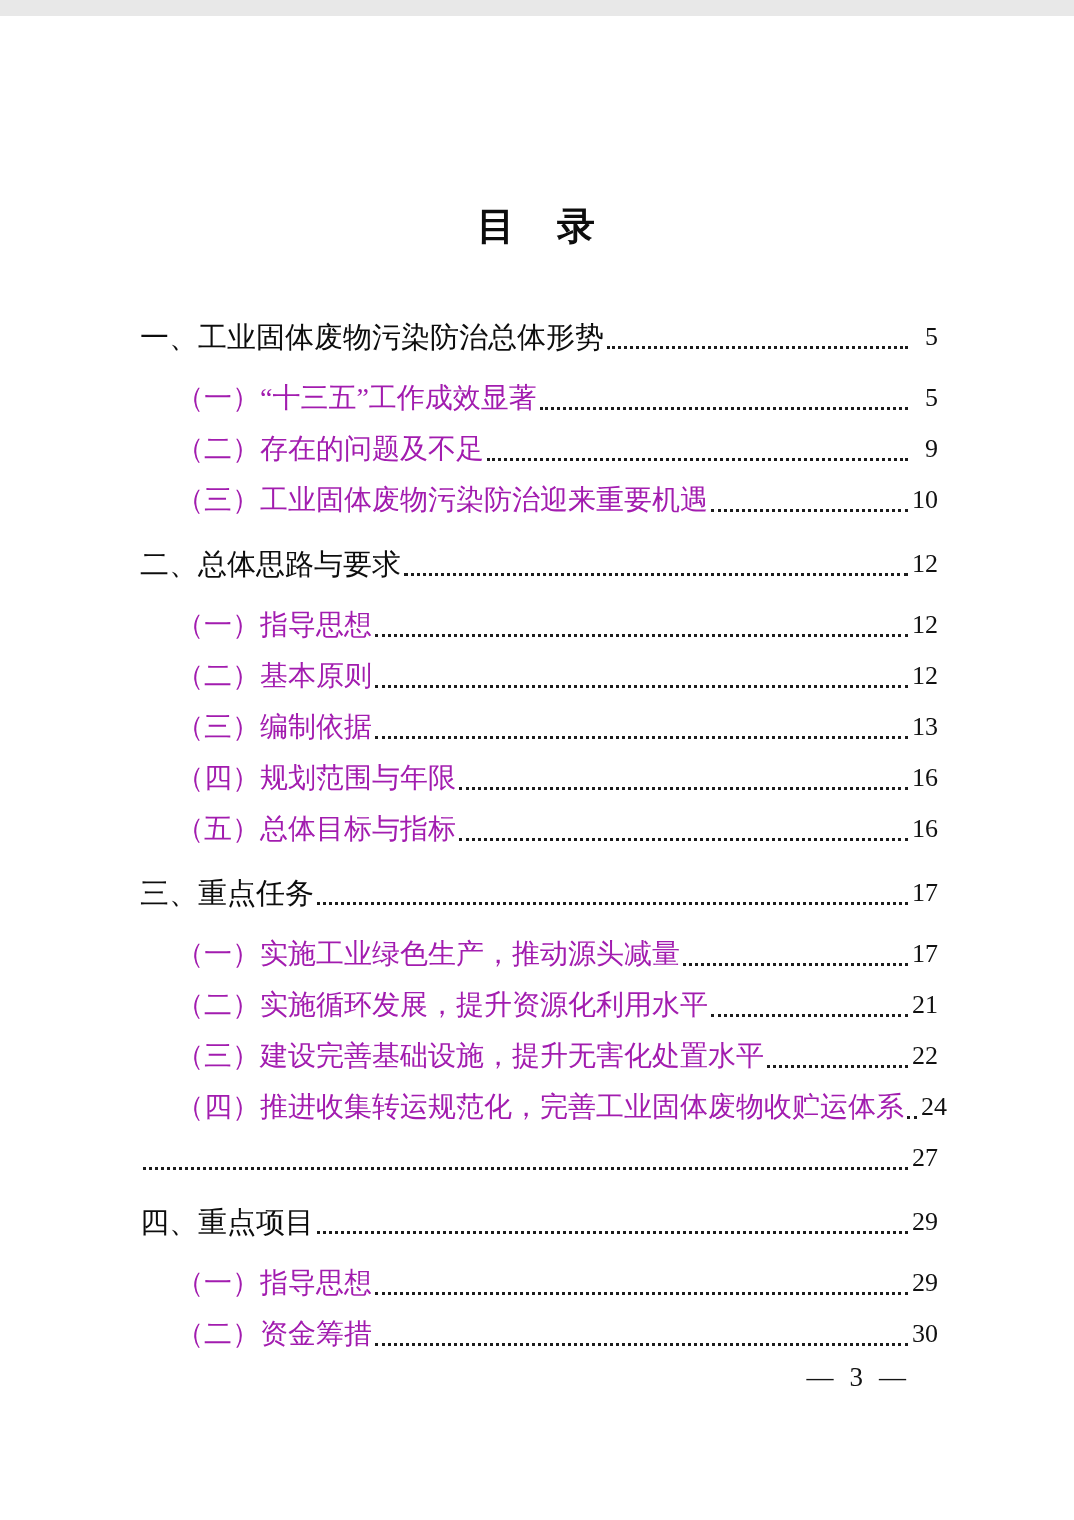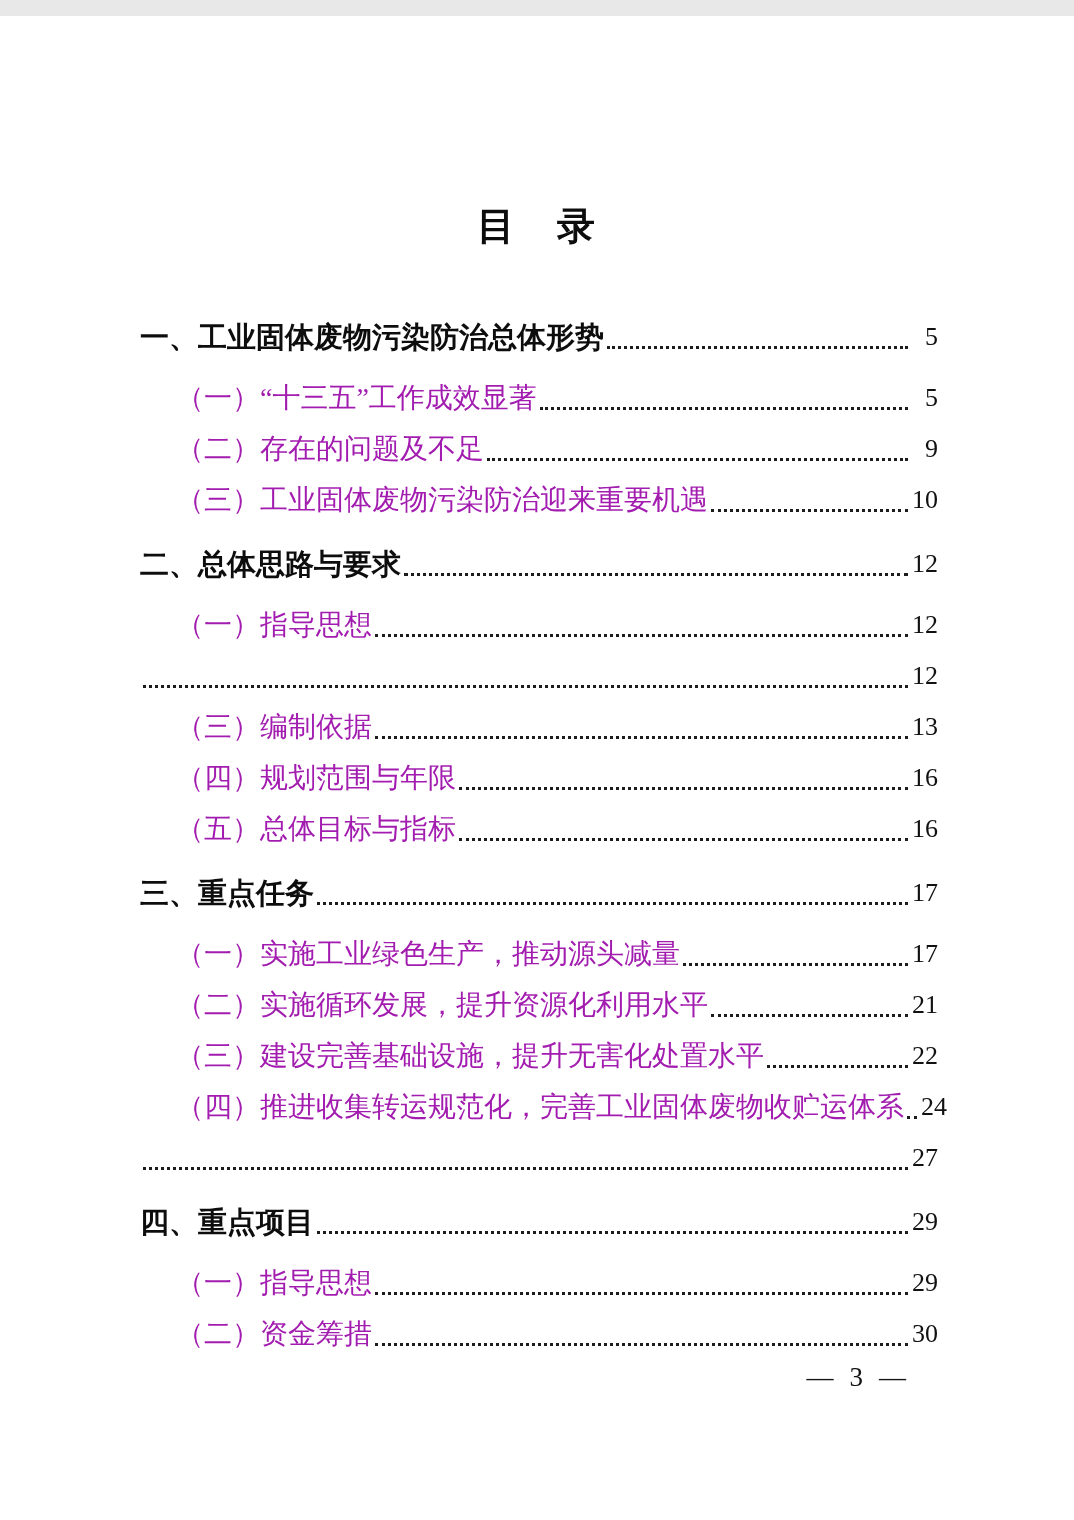--- a/index.html
+++ b/index.html
@@ -43,21 +43,21 @@
     margin-bottom: 10px;
   }
 
   .toc-label {
     flex: 0 0 auto;
     white-space: nowrap;
   }
 
   .chapter .toc-label {
     font-family: "Liberation Sans", "DejaVu Sans", sans-serif;
-    font-weight: 700;
+    font-weight: 400;
     font-size: 29px;
     line-height: 44px;
     color: #0d0d0d;
   }
 
   .sub .toc-label {
     font-family: "Liberation Serif", "DejaVu Serif", serif;
     font-weight: 400;
     font-size: 28px;
     line-height: 44px;
@@ -135,20 +135,21 @@
       <span class="toc-page">12</span>
     </div>
 
     <div class="toc-row sub">
       <span class="toc-label">（一）指导思想</span>
       <span class="toc-dots"></span>
       <span class="toc-page">12</span>
     </div>
 
     <div class="toc-row sub">
+      <span class="toc-label">（二）基本原则</span>
       <span class="toc-dots"></span>
       <span class="toc-page">12</span>
     </div>
 
     <div class="toc-row sub">
       <span class="toc-label">（三）编制依据</span>
       <span class="toc-dots"></span>
       <span class="toc-page">13</span>
     </div>
 

